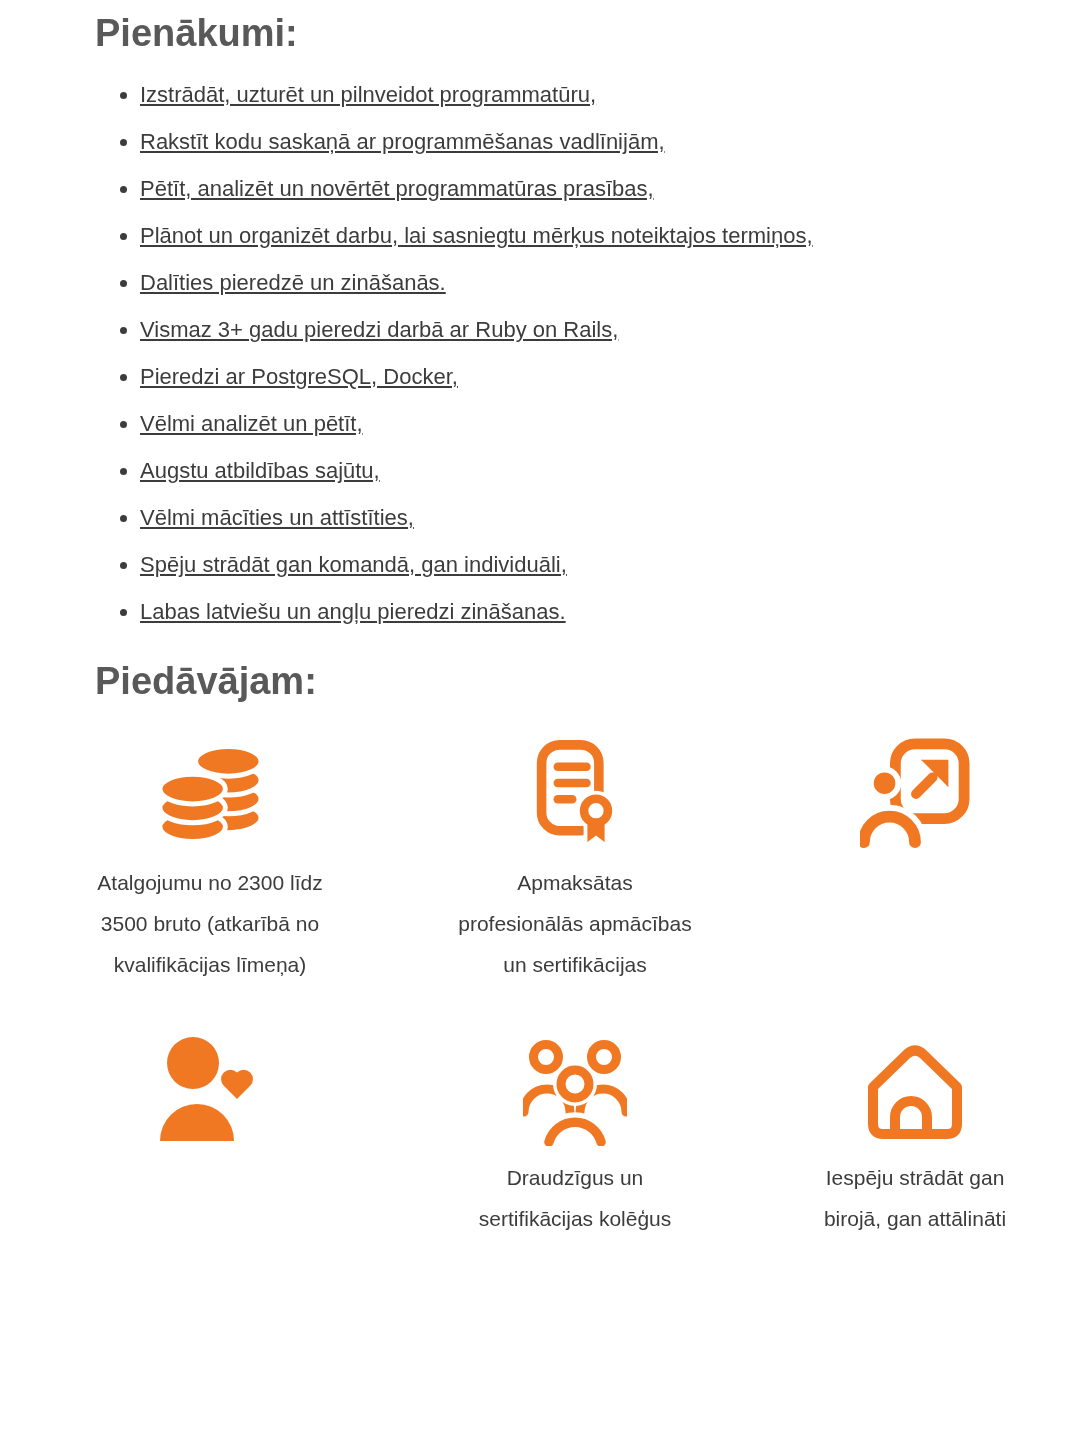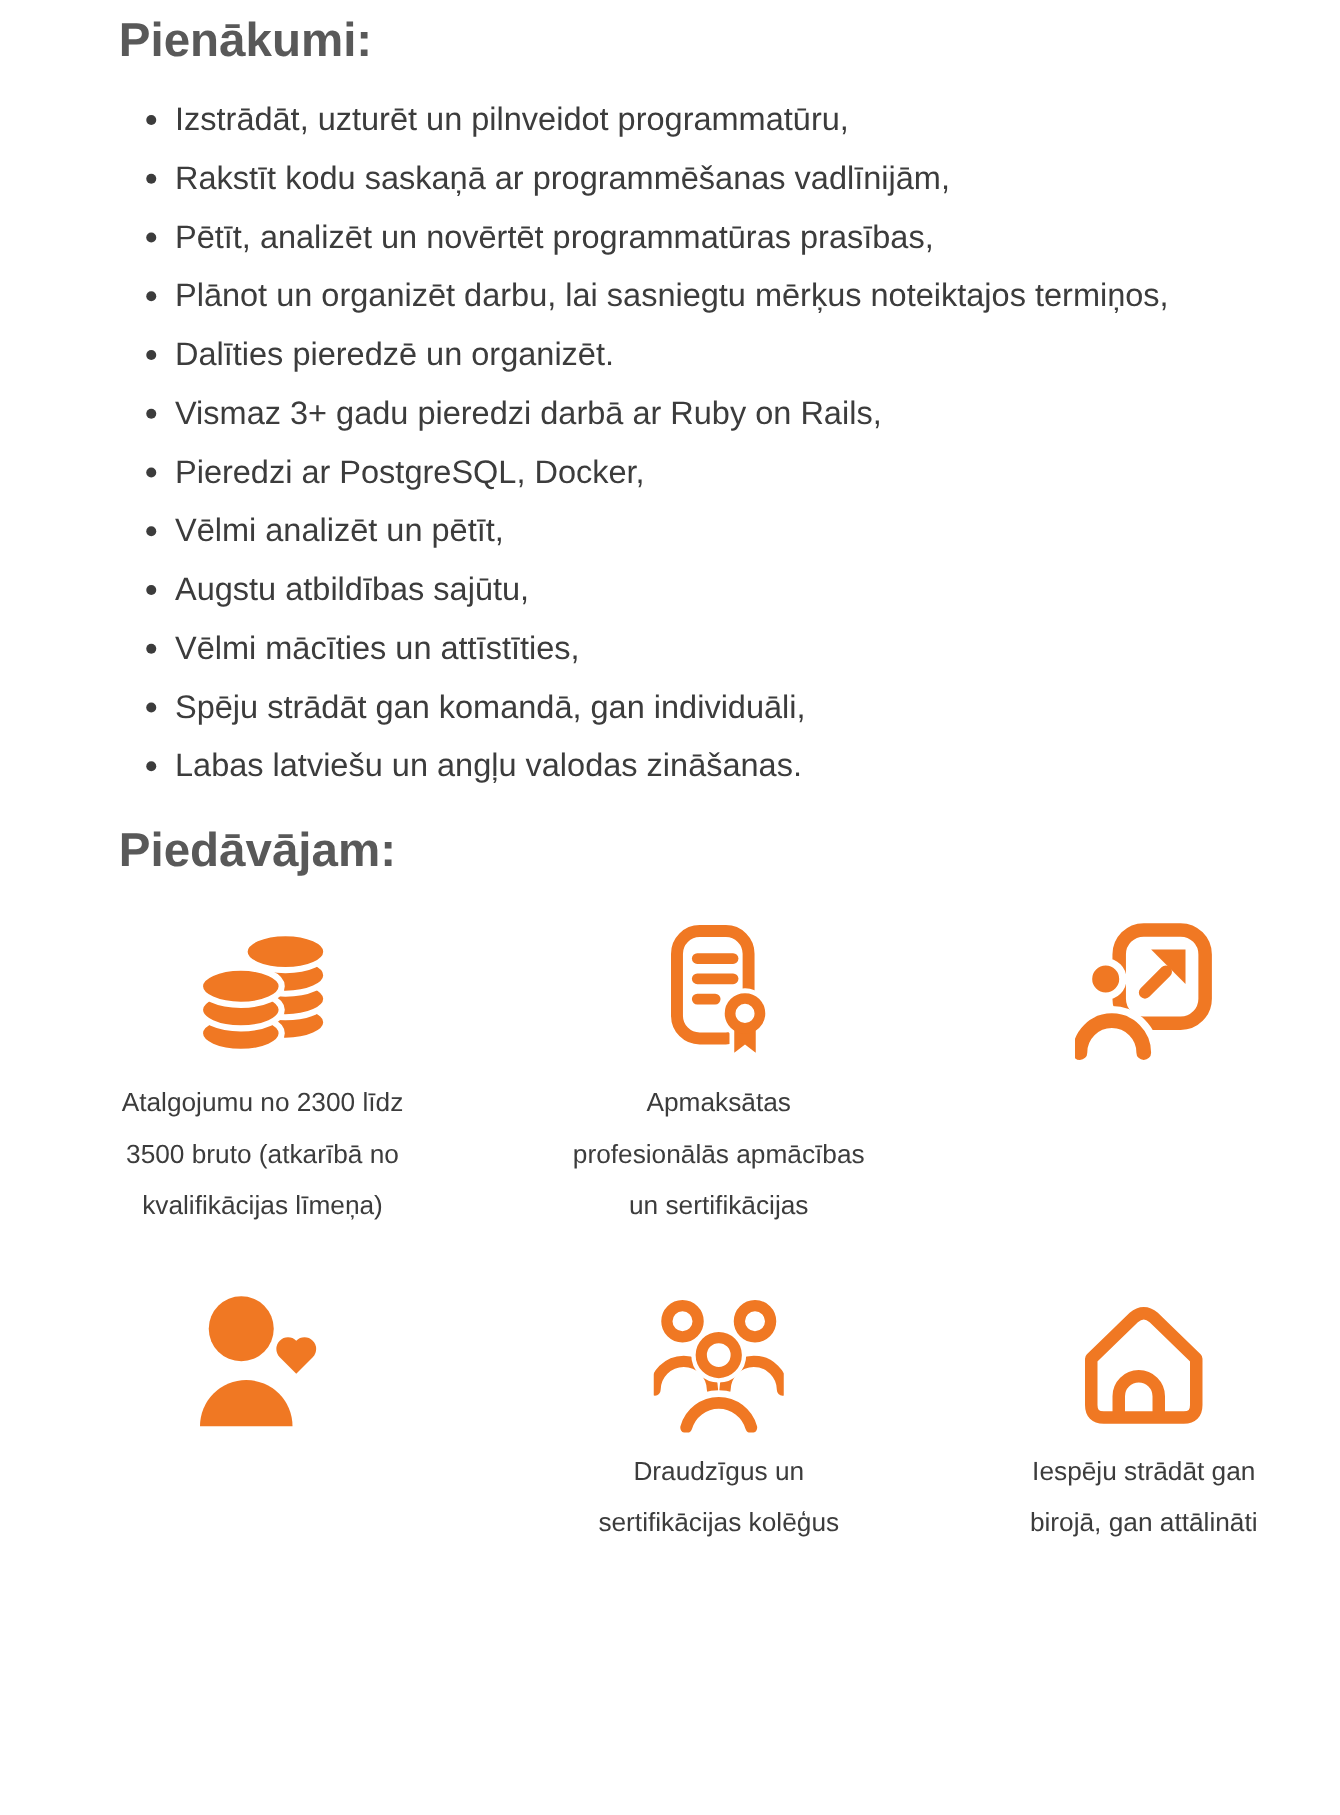--- a/index.html
+++ b/index.html
@@ -27,24 +27,25 @@
   }
   h2.first{margin-top:10px;}
   h2.second{margin-top:51px;margin-bottom:26px;}
   h2.third{margin-top:31px;margin-bottom:0;}
   ul.bullets{
     margin:0 40px 0 0;
     padding:0 0 0 120px;
     list-style:disc;
   }
   ul.bullets li{
-    font-size:26px;
+    font-size:22px;
     line-height:30px;
     margin-bottom:17px;
     color:var(--text);
+    text-decoration:underline;
   }
   .offers-grid{
     margin:32px 0 0 30px;
     display:grid;
     grid-template-columns:320px 410px 270px;
     row-gap:46px;
   }
   .offer-card{
     display:flex;
     flex-direction:column;
@@ -70,31 +71,31 @@
 <body>
 
 <div class="page">
 
   <h2 class="section-title first">Pienākumi:</h2>
   <ul class="bullets">
     <li>Izstrādāt, uzturēt un pilnveidot programmatūru,</li>
     <li>Rakstīt kodu saskaņā ar programmēšanas vadlīnijām,</li>
     <li>Pētīt, analizēt un novērtēt programmatūras prasības,</li>
     <li>Plānot un organizēt darbu, lai sasniegtu mērķus noteiktajos termiņos,</li>
-    <li>Dalīties pieredzē un organizēt.</li>
+    <li>Dalīties pieredzē un zināšanās.</li>
   </ul>
 
   <ul class="bullets">
     <li>Vismaz 3+ gadu pieredzi darbā ar Ruby on Rails,</li>
     <li>Pieredzi ar PostgreSQL, Docker,</li>
     <li>Vēlmi analizēt un pētīt,</li>
     <li>Augstu atbildības sajūtu,</li>
     <li>Vēlmi mācīties un attīstīties,</li>
     <li>Spēju strādāt gan komandā, gan individuāli,</li>
-    <li>Labas latviešu un angļu valodas zināšanas.</li>
+    <li>Labas latviešu un angļu pieredzi zināšanas.</li>
   </ul>
 
   <h2 class="section-title third">Piedāvājam:</h2>
 
   <div class="offers-grid">
 
     <div class="offer-card">
       <div class="icon-box">
         <svg width="107" height="100" viewBox="0 0 108 100">
           <g>

